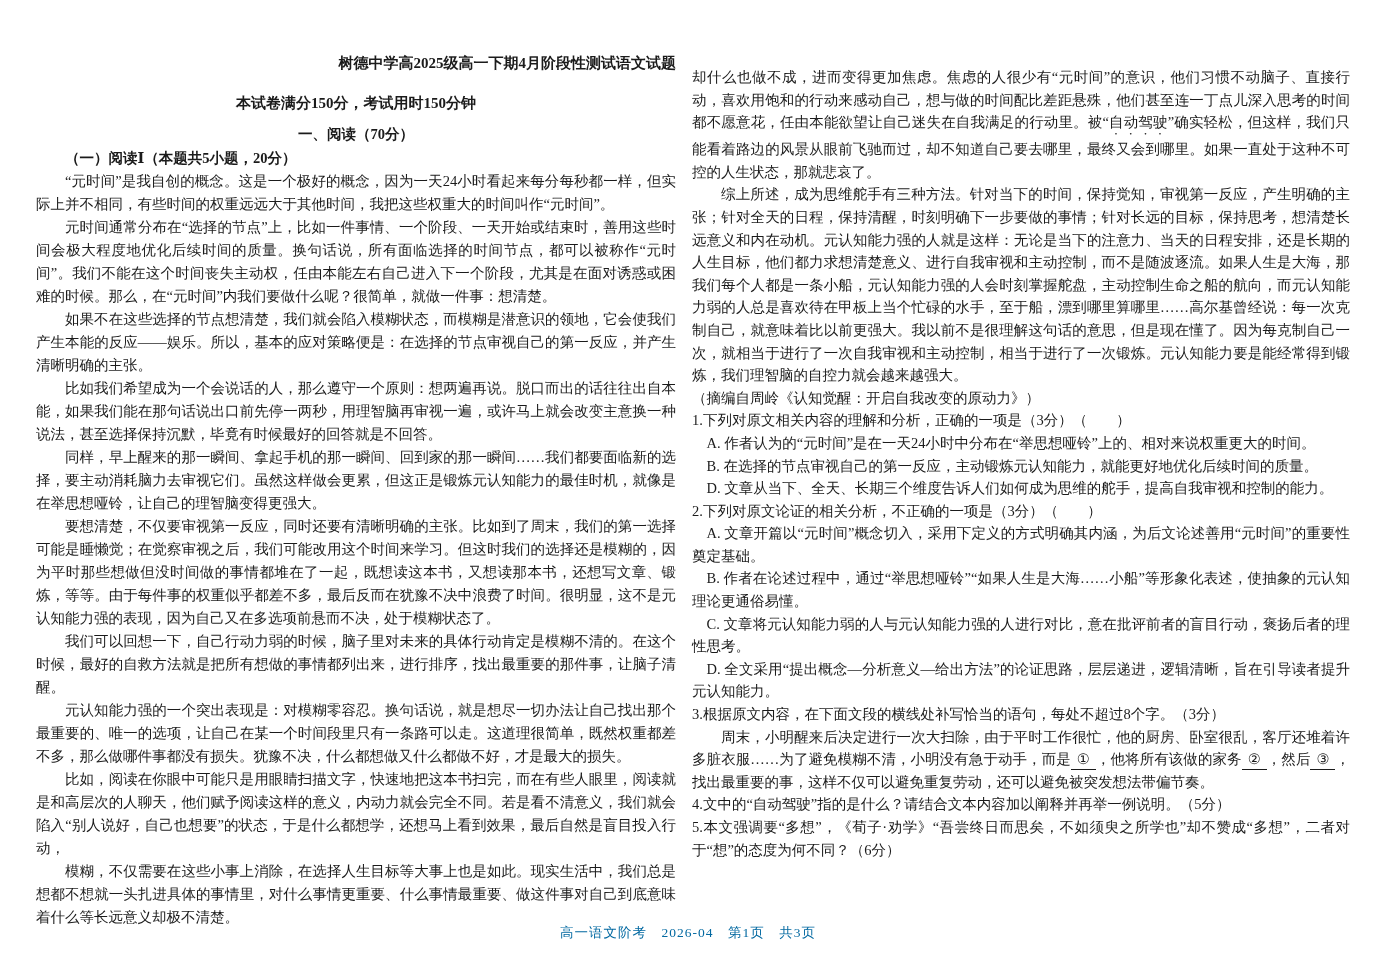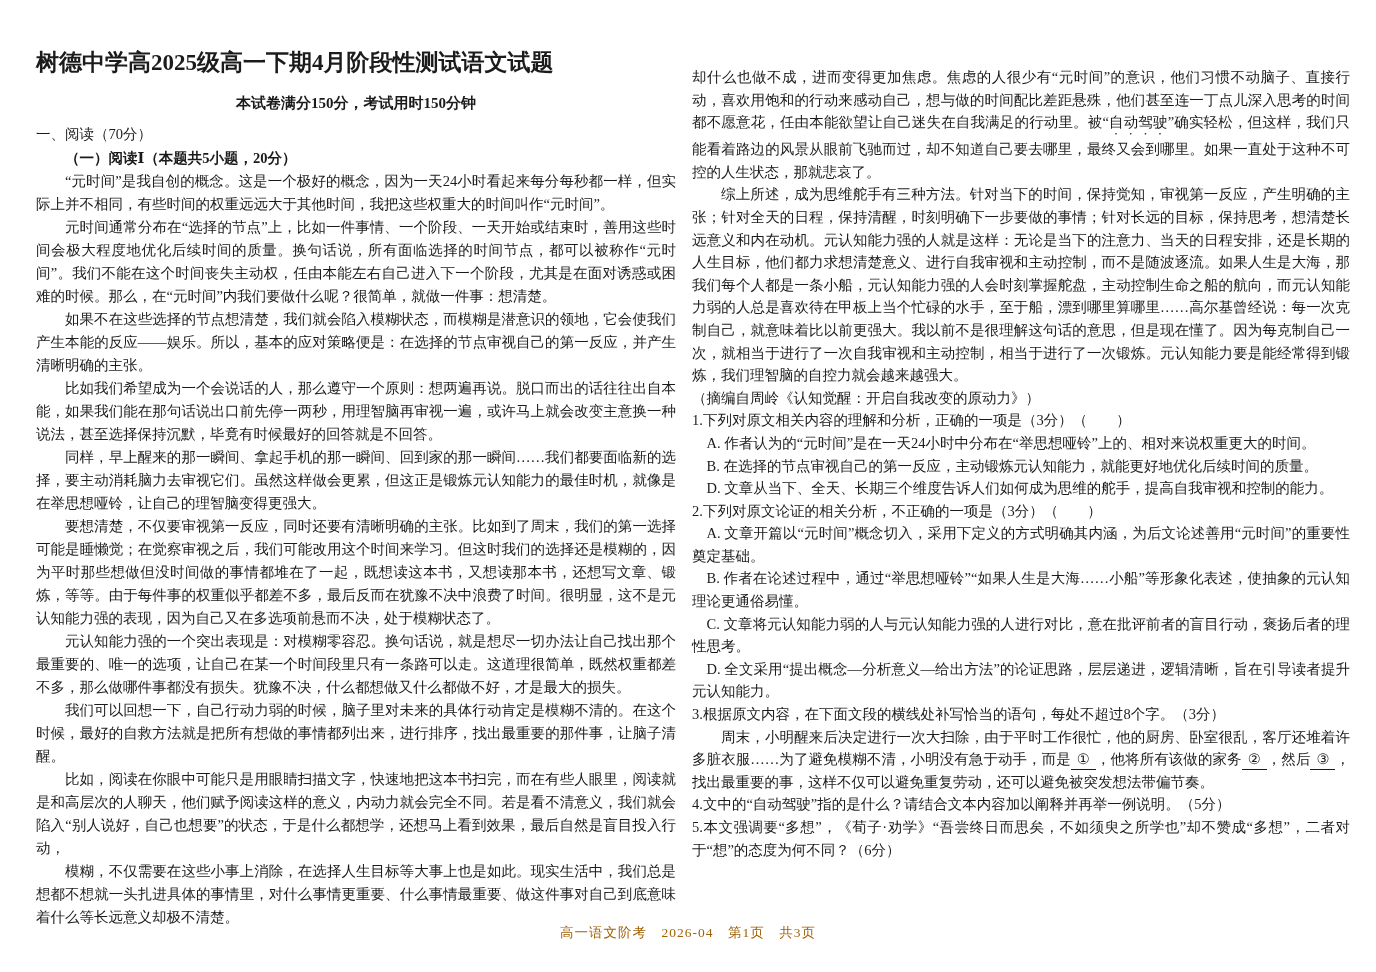--- a/index.html
+++ b/index.html
@@ -9,28 +9,28 @@
     height: 972px;
     background: #ffffff;
     color: #1b1b1b;
     font-family: "Liberation Serif", "DejaVu Serif", serif;
     overflow: hidden;
   }
   .col { position: absolute; top: 46px; }
   .col-left  { left: 36px;  width: 640px; font-size: 14.5px; line-height: 23px; }
   .col-right { left: 692px; width: 658px; font-size: 14.5px; line-height: 22.6px; top: 66px; }
   .title {
-    font-size: 23px; font-weight: 700; text-align: left;
+    font-size: 15px; font-weight: 700; text-align: right;
     margin: 4px 0 12px 0; line-height: 26px;
   }
   .subtitle {
     font-size: 15px; font-weight: 700; text-align: center;
     margin: 16px 0 8px 0; line-height: 22px;
   }
-  .h1 { font-weight: 400; margin: 0; line-height: 24px; }
+  .h1 { font-weight: 700; margin: 0; line-height: 24px; text-align: center; }
   .h2 { font-weight: 700; margin: 0; line-height: 24px; text-indent: 2em; }
   .para {
     margin: 0; text-indent: 2em; text-align: justify;
     word-break: break-all;
   }
   .noindent { text-indent: 0; }
   .attr { margin: 0; }
   .q { margin: 0; text-align: justify; word-break: break-all; }
   .option { margin: 0; text-indent: 1em; text-align: justify; word-break: break-all; }
   .blank {
@@ -39,42 +39,42 @@
     padding: 0 6px; line-height: 20px;
   }
   .em-dots {
     -webkit-text-emphasis: filled dot;
     -webkit-text-emphasis-position: under;
     text-emphasis: filled dot;
     text-emphasis-position: under right;
   }
   .footer {
     position: absolute; left: 0; right: 0; bottom: 30px;
-    text-align: center; font-size: 13.5px; color: #a16207;
+    text-align: center; font-size: 13.5px; color: #0369a1;
     letter-spacing: 1px;
   }
 </style>
 </head>
 <body>
 
 <div class="page">
 
   <div class="col col-left">
     <div class="title">树德中学高2025级高一下期4月阶段性测试语文试题</div>
     <div class="subtitle">本试卷满分150分，考试用时150分钟</div>
     <div class="h1">一、阅读（70分）</div>
     <div class="h2">（一）阅读Ⅰ（本题共5小题，20分）</div>
     <p class="para">“元时间”是我自创的概念。这是一个极好的概念，因为一天24小时看起来每分每秒都一样，但实际上并不相同，有些时间的权重远远大于其他时间，我把这些权重大的时间叫作“元时间”。</p>
     <p class="para">元时间通常分布在“选择的节点”上，比如一件事情、一个阶段、一天开始或结束时，善用这些时间会极大程度地优化后续时间的质量。换句话说，所有面临选择的时间节点，都可以被称作“元时间”。我们不能在这个时间丧失主动权，任由本能左右自己进入下一个阶段，尤其是在面对诱惑或困难的时候。那么，在“元时间”内我们要做什么呢？很简单，就做一件事：想清楚。</p>
     <p class="para">如果不在这些选择的节点想清楚，我们就会陷入模糊状态，而模糊是潜意识的领地，它会使我们产生本能的反应——娱乐。所以，基本的应对策略便是：在选择的节点审视自己的第一反应，并产生清晰明确的主张。</p>
     <p class="para">比如我们希望成为一个会说话的人，那么遵守一个原则：想两遍再说。脱口而出的话往往出自本能，如果我们能在那句话说出口前先停一两秒，用理智脑再审视一遍，或许马上就会改变主意换一种说法，甚至选择保持沉默，毕竟有时候最好的回答就是不回答。</p>
     <p class="para">同样，早上醒来的那一瞬间、拿起手机的那一瞬间、回到家的那一瞬间……我们都要面临新的选择，要主动消耗脑力去审视它们。虽然这样做会更累，但这正是锻炼元认知能力的最佳时机，就像是在举思想哑铃，让自己的理智脑变得更强大。</p>
     <p class="para">要想清楚，不仅要审视第一反应，同时还要有清晰明确的主张。比如到了周末，我们的第一选择可能是睡懒觉；在觉察审视之后，我们可能改用这个时间来学习。但这时我们的选择还是模糊的，因为平时那些想做但没时间做的事情都堆在了一起，既想读这本书，又想读那本书，还想写文章、锻炼，等等。由于每件事的权重似乎都差不多，最后反而在犹豫不决中浪费了时间。很明显，这不是元认知能力强的表现，因为自己又在多选项前悬而不决，处于模糊状态了。</p>
+    <p class="para">我们可以回想一下，自己行动力弱的时候，脑子里对未来的具体行动肯定是模糊不清的。在这个时候，最好的自救方法就是把所有想做的事情都列出来，进行排序，找出最重要的那件事，让脑子清醒。</p>
     <p class="para">元认知能力强的一个突出表现是：对模糊零容忍。换句话说，就是想尽一切办法让自己找出那个最重要的、唯一的选项，让自己在某一个时间段里只有一条路可以走。这道理很简单，既然权重都差不多，那么做哪件事都没有损失。犹豫不决，什么都想做又什么都做不好，才是最大的损失。</p>
-    <p class="para">我们可以回想一下，自己行动力弱的时候，脑子里对未来的具体行动肯定是模糊不清的。在这个时候，最好的自救方法就是把所有想做的事情都列出来，进行排序，找出最重要的那件事，让脑子清醒。</p>
     <p class="para">比如，阅读在你眼中可能只是用眼睛扫描文字，快速地把这本书扫完，而在有些人眼里，阅读就是和高层次的人聊天，他们赋予阅读这样的意义，内动力就会完全不同。若是看不清意义，我们就会陷入“别人说好，自己也想要”的状态，于是什么都想学，还想马上看到效果，最后自然是盲目投入行动，</p>
     <p class="para">模糊，不仅需要在这些小事上消除，在选择人生目标等大事上也是如此。现实生活中，我们总是想都不想就一头扎进具体的事情里，对什么事情更重要、什么事情最重要、做这件事对自己到底意味着什么等长远意义却极不清楚。</p>
   </div>
 
   <div class="col col-right">
     <p class="para noindent"><span>却什么也做不成，进而变得更加焦虑。焦虑的人很少有“元时间”的意识，他们习惯不动脑子、直接行动，喜欢用饱和的行动来感动自己，想与做的时间配比差距悬殊，他们甚至连一丁点儿深入思考的时间都不愿意花，任由本能欲望让自己迷失在自我满足的行动里。被“</span><span class="em-dots">自动驾驶</span><span>”确实轻松，但这样，我们只能看着路边的风景从眼前飞驰而过，却不知道自己要去哪里，最终又会到哪里。如果一直处于这种不可控的人生状态，那就悲哀了。</span></p>
     <p class="para">综上所述，成为思维舵手有三种方法。针对当下的时间，保持觉知，审视第一反应，产生明确的主张；针对全天的日程，保持清醒，时刻明确下一步要做的事情；针对长远的目标，保持思考，想清楚长远意义和内在动机。元认知能力强的人就是这样：无论是当下的注意力、当天的日程安排，还是长期的人生目标，他们都力求想清楚意义、进行自我审视和主动控制，而不是随波逐流。如果人生是大海，那我们每个人都是一条小船，元认知能力强的人会时刻掌握舵盘，主动控制生命之船的航向，而元认知能力弱的人总是喜欢待在甲板上当个忙碌的水手，至于船，漂到哪里算哪里……高尔基曾经说：每一次克制自己，就意味着比以前更强大。我以前不是很理解这句话的意思，但是现在懂了。因为每克制自己一次，就相当于进行了一次自我审视和主动控制，相当于进行了一次锻炼。元认知能力要是能经常得到锻炼，我们理智脑的自控力就会越来越强大。</p>
     <p class="attr">（摘编自周岭《认知觉醒：开启自我改变的原动力》）</p>
 
     <p class="q">1.下列对原文相关内容的理解和分析，正确的一项是（3分）（　　）</p>

